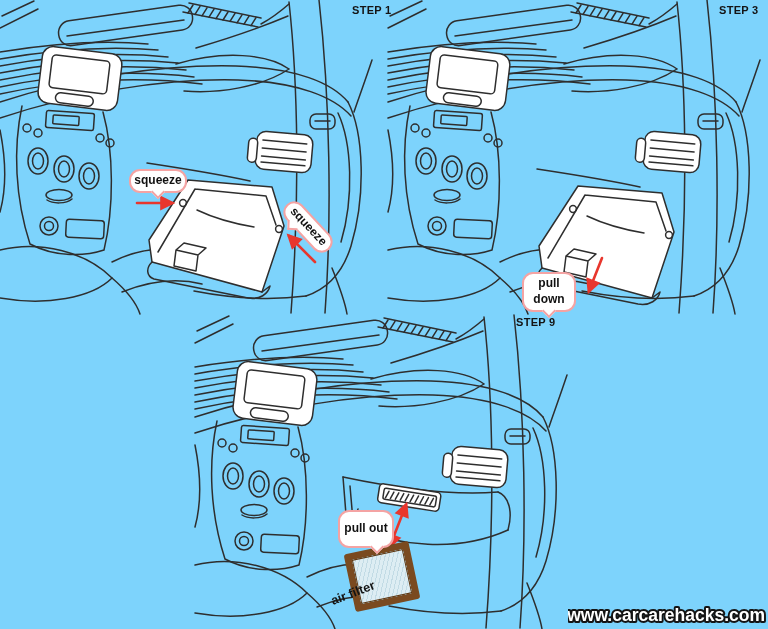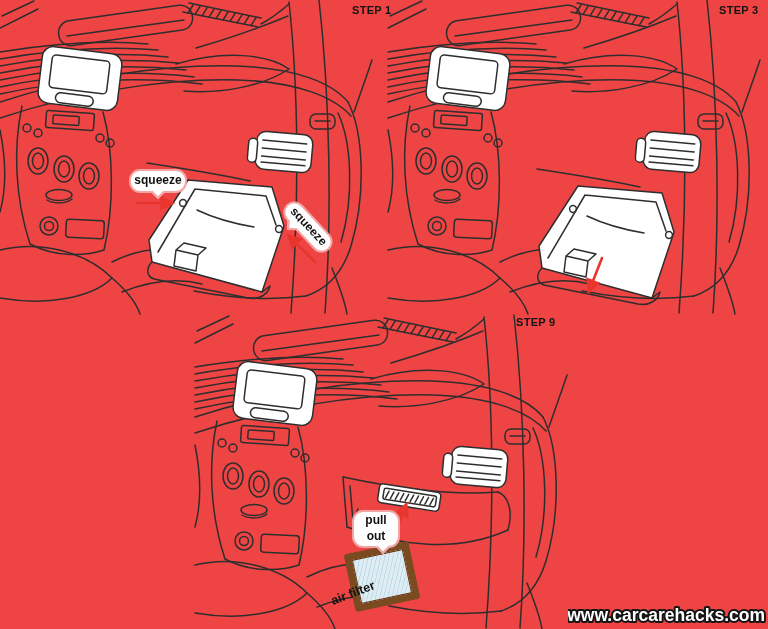--- a/index.html
+++ b/index.html
@@ -1,17 +1,17 @@
 <!DOCTYPE html>
 <html><head>
 <meta charset="utf-8">
 <style>
   html,body{margin:0;padding:0;background:#ffffff;}
   .scene{
-    position:relative;width:768px;height:629px;background:#ef4444;overflow:hidden;
+    position:relative;width:768px;height:629px;background:#7dd3fc;overflow:hidden;
     font-family:"Liberation Sans",sans-serif;
   }
   .scene svg.canvas{position:absolute;left:0;top:0;}
   .step-label{
     position:absolute;font-weight:bold;font-size:11px;letter-spacing:.3px;color:#141414;
     white-space:nowrap;
   }
   .bubble{
     position:absolute;background:#ffffff;border:2px solid #f4a3a3;border-radius:11px;
     color:#111111;font-weight:bold;font-size:12px;line-height:1.3;
@@ -162,22 +162,23 @@
   </svg>
 
   <div class="step-label" style="left:352px;top:4px">STEP 1</div>
   <div class="step-label" style="left:719px;top:4px">STEP 3</div>
   <div class="step-label" style="left:516px;top:316px">STEP 9</div>
 
   <div class="bubble" style="left:129px;top:169px;width:58px;height:24px">squeeze</div>
 
   <div class="bubble rot47 tail-left" style="left:277px;top:216px;width:62px;height:22px">squeeze</div>
 
+  <div class="bubble" style="left:522px;top:272px;width:54px;height:40px">pull down</div>
 
-  <div class="bubble tail-right" style="left:352px;top:510px;width:48px;height:38px">pull out</div>
+  <div class="bubble tail-right" style="left:338px;top:510px;width:56px;height:38px">pull out</div>
 
   <div class="air-filter"></div>
   <div class="part-label">air filter</div>
 
   <svg class="watermark" width="200" height="28" viewBox="0 0 200 28">
     <text x="197" y="20" text-anchor="end" font-family="Liberation Sans, sans-serif" font-size="17.5" font-weight="bold" fill="#ffffff" stroke="#141414" stroke-width="4" paint-order="stroke" stroke-linejoin="round">www.carcarehacks.com</text>
   </svg>
 
 </div>
 

